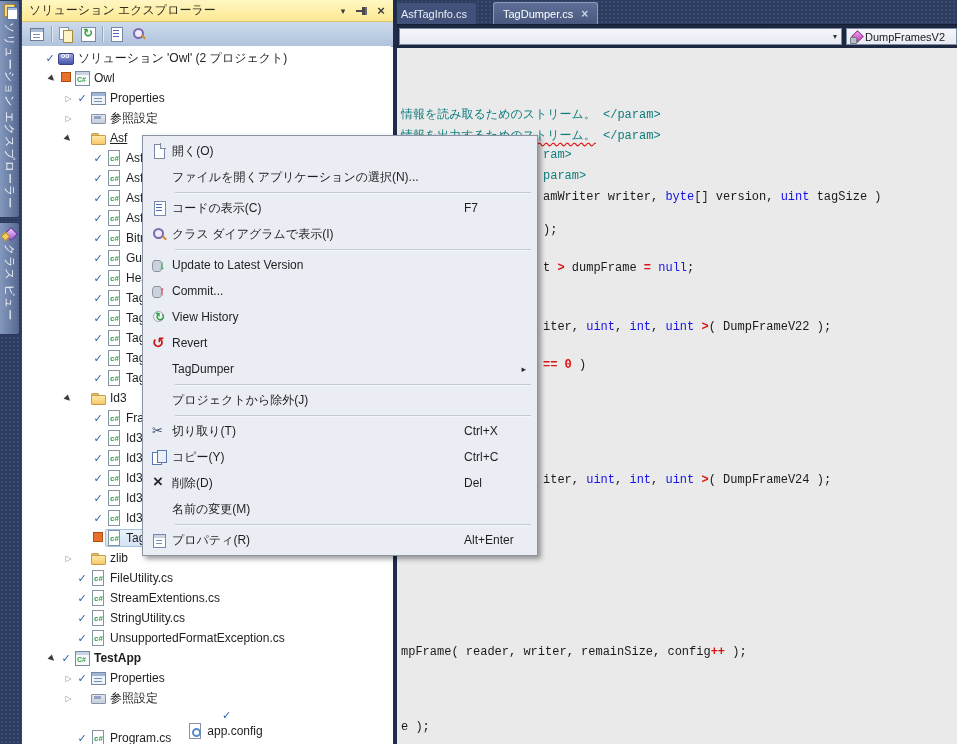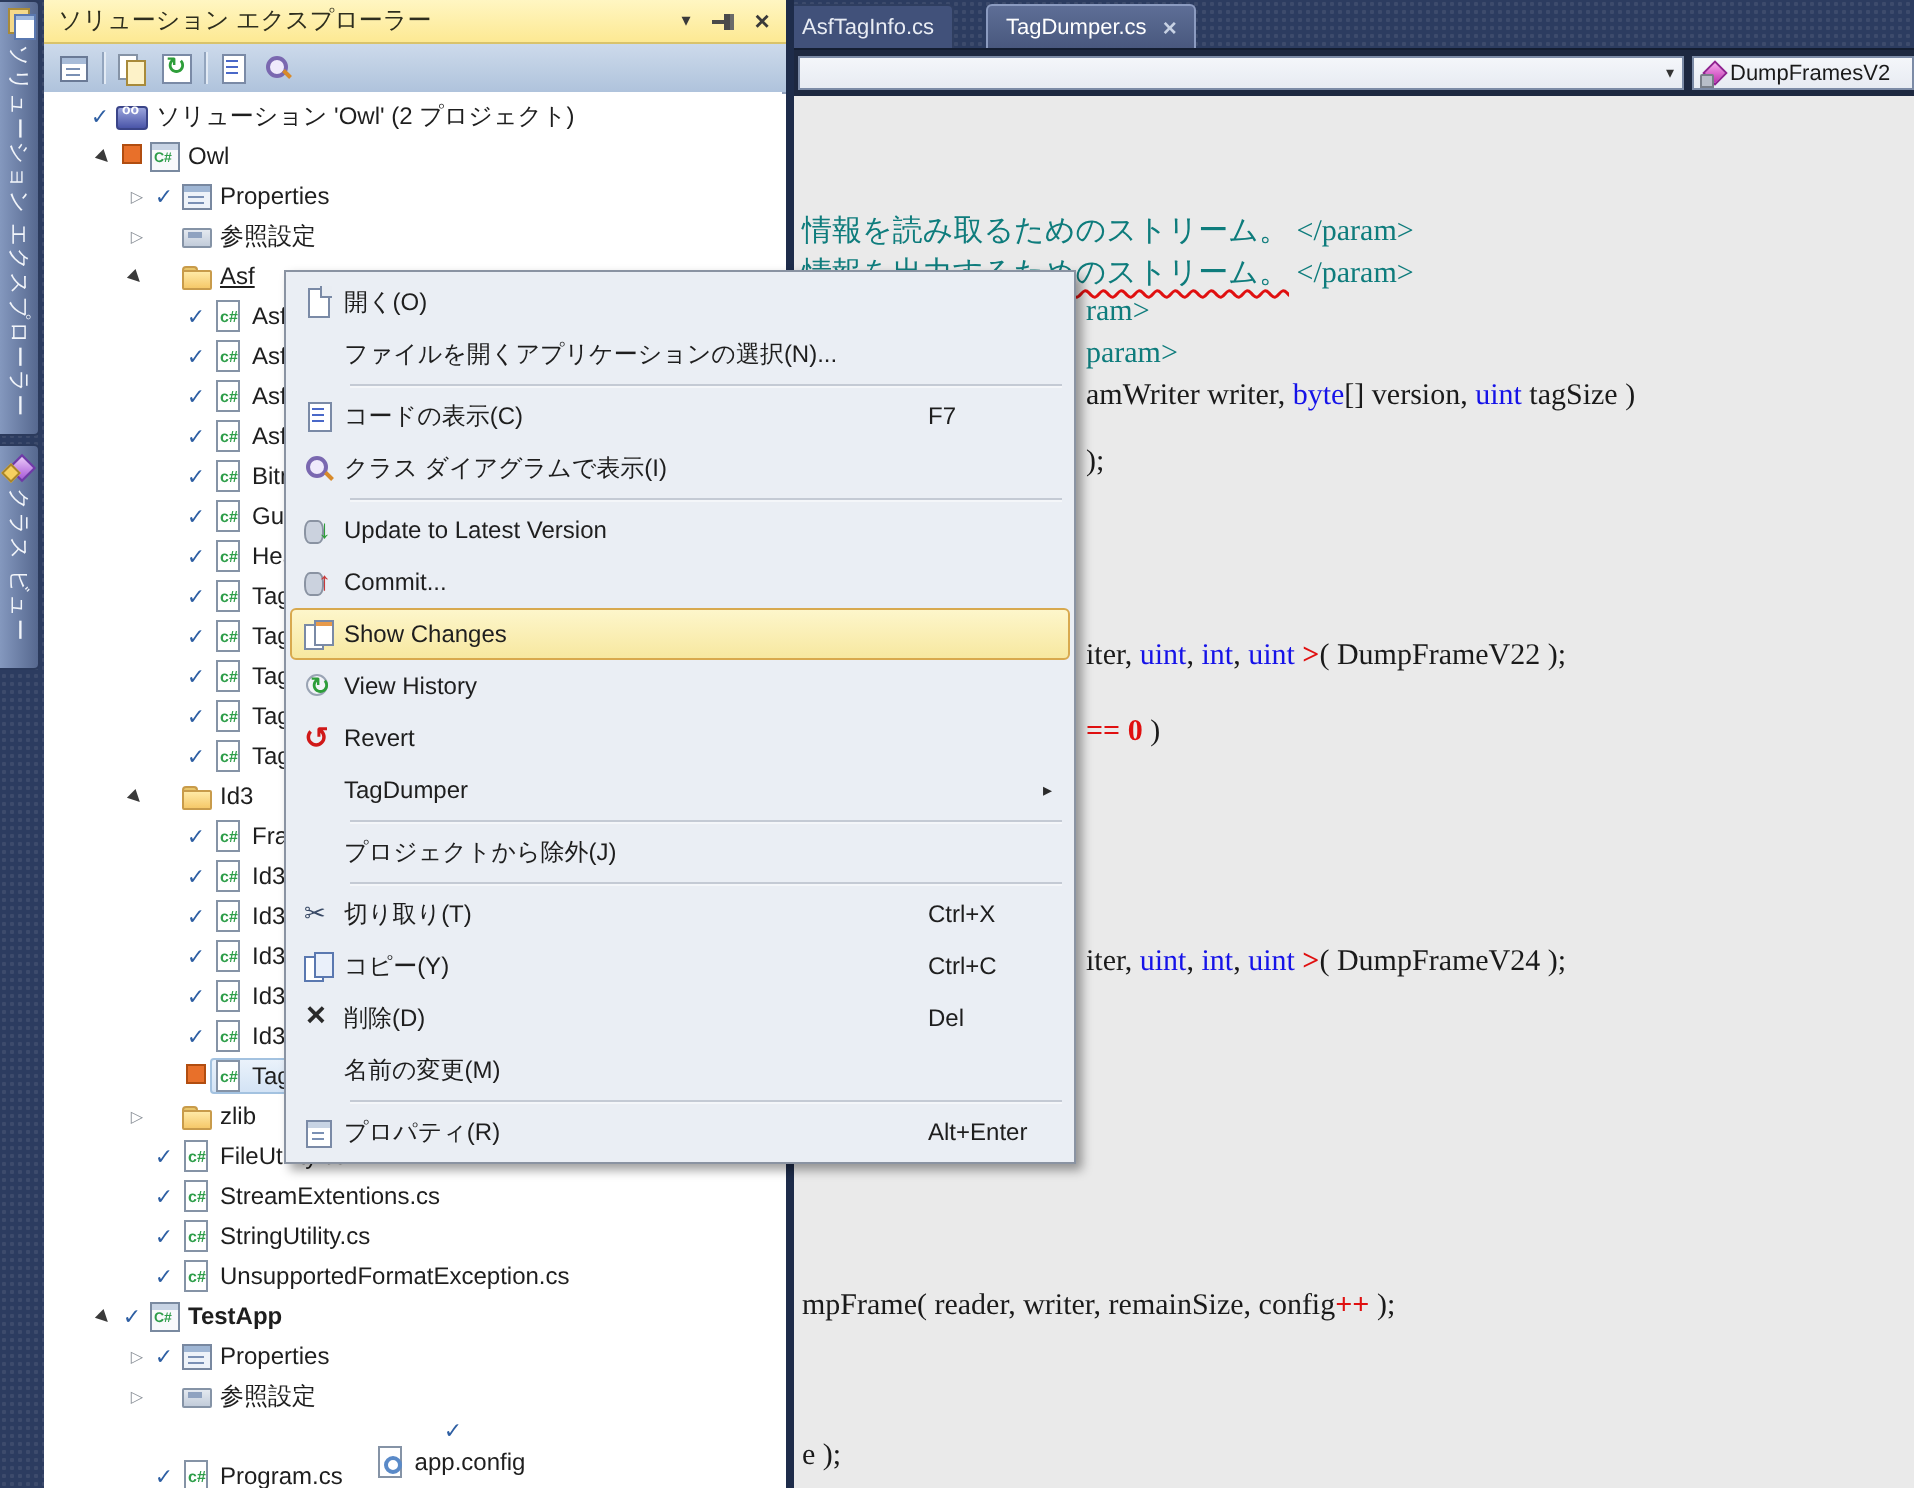--- a/index.html
+++ b/index.html
@@ -180,21 +180,21 @@
   .combo .arrow{margin-left:auto;font-size:8px;color:#333;padding:0 4px;}
   .combo-left{left:2px;width:443px;}
   .combo-right{left:449px;right:0;padding-left:2px;}
   .i-method{width:14px;height:14px;position:relative;flex:none;margin-right:2px;}
   .i-method::before{content:"";position:absolute;left:4px;top:2px;width:7px;height:7px;transform:rotate(45deg);
        background:linear-gradient(135deg,#F6A6EC,#C030B0);border:1px solid #902090;}
   .i-method::after{content:"";position:absolute;left:1px;top:7px;width:5px;height:5px;
        background:#B8BEC8;border:1px solid #787E88;border-radius:1px 1px 0 0;}
 
   .code{position:absolute;left:0;top:48px;right:0;bottom:0;background:#EAEAEA;
-       font-family:Liberation Serif, serif;font-size:15px;}
+       font-family:Liberation Mono, monospace;font-size:12px;}
   .cline{position:absolute;white-space:pre;}
   .c-com{color:#0E7C7C;}
   .c-kw{color:#1512E8;}
   .c-op{color:#E01010;font-weight:bold;}
   .c-pl{color:#1A1A1A;}
   .sq{text-decoration:underline;text-decoration-style:wavy;text-decoration-color:#E01010;
       text-underline-offset:3px;text-decoration-skip-ink:none;}
 </style>
 </head>
 <body>
@@ -544,20 +544,21 @@
         <span>DumpFramesV2</span>
       </div>
     </div>
     <div class="code" id="code">
         <div class="cline" style="top: 58px; left: 4px;"><span class="c-com">情報を読み取るためのストリーム。 &lt;/param&gt;</span></div>
         <div class="cline" style="top: 79px; left: 4px;"><span class="c-com sq">情報を出力するためのストリーム。</span><span class="c-com"> &lt;/param&gt;</span></div>
         <div class="cline" style="top: 100px; left: 146px;"><span class="c-com">ram&gt;</span></div>
         <div class="cline" style="top: 121px; left: 146px;"><span class="c-com">param&gt;</span></div>
         <div class="cline" style="top: 142px; left: 146px;"><span class="c-pl">amWriter writer, </span><span class="c-kw">byte</span><span class="c-pl">[] version, </span><span class="c-kw">uint</span><span class="c-pl"> tagSize )</span></div>
         <div class="cline" style="top: 175px; left: 146px;"><span class="c-pl">);</span></div>
+        <div class="cline" style="top: 213px; left: 146px;"><span class="c-pl">t </span><span class="c-op">&gt; </span><span class="c-pl">dumpFrame </span><span class="c-op">= </span><span class="c-kw">null</span><span class="c-pl">;</span></div>
         <div class="cline" style="top: 272px; left: 146px;"><span class="c-pl">iter, </span><span class="c-kw">uint</span><span class="c-pl">, </span><span class="c-kw">int</span><span class="c-pl">, </span><span class="c-kw">uint </span><span class="c-op">&gt;</span><span class="c-pl">( DumpFrameV22 );</span></div>
         <div class="cline" style="top: 310px; left: 146px;"><span class="c-op">== 0</span><span class="c-pl"> )</span></div>
         <div class="cline" style="top: 425px; left: 146px;"><span class="c-pl">iter, </span><span class="c-kw">uint</span><span class="c-pl">, </span><span class="c-kw">int</span><span class="c-pl">, </span><span class="c-kw">uint </span><span class="c-op">&gt;</span><span class="c-pl">( DumpFrameV24 );</span></div>
         <div class="cline" style="top: 597px; left: 4px;"><span class="c-pl">mpFrame( reader, writer, remainSize, config</span><span class="c-op">++</span><span class="c-pl"> );</span></div>
         <div class="cline" style="top: 672px; left: 4px;"><span class="c-pl">e );</span></div>
       </div>
   </div>
 
   <div class="ctx" id="ctxmenu">
       <div class="mitem">
@@ -590,26 +591,20 @@
           <span class="ic i-update"></span>
         </span>
         <span class="mlabel">Update to Latest Version</span>
       </div>
       <div class="mitem">
         <span class="micon">
           <span class="ic i-commit"></span>
         </span>
         <span class="mlabel">Commit...</span>
       </div>
-      <div class="mitem hl">
-        <span class="micon">
-          <span class="ic i-showchanges"></span>
-        </span>
-        <span class="mlabel">Show Changes</span>
-      </div>
       <div class="mitem">
         <span class="micon">
           <span class="ic i-history"></span>
         </span>
         <span class="mlabel">View History</span>
       </div>
       <div class="mitem">
         <span class="micon">
           <span class="ic i-revert"></span>
         </span>

